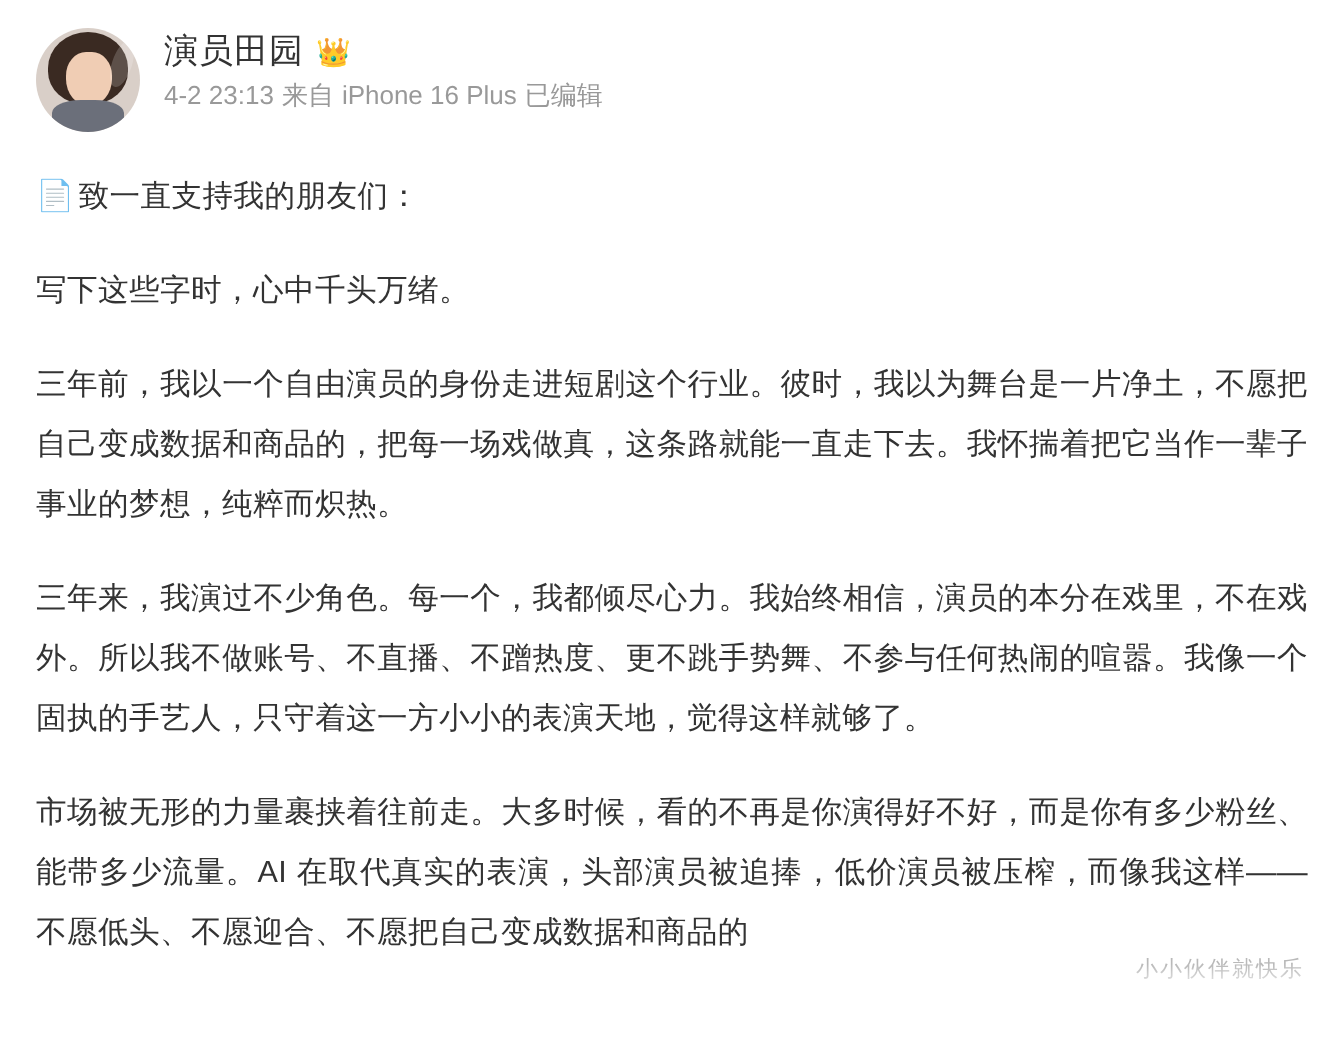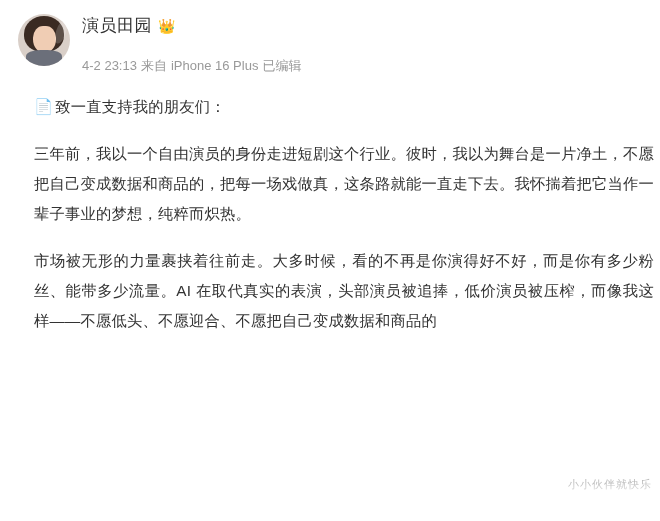--- a/index.html
+++ b/index.html
@@ -90,39 +90,39 @@
     letter-spacing: 0.5px;
   }
   .badge {
     display: inline-block;
     margin-left: 6px;
     font-size: 14px;
     line-height: 1;
     color: #f0a02a;
   }
   .subline {
-    margin-top: 24px;
+    margin-top: 6px;
     font-size: 13px;
     color: #999999;
     line-height: 1.2;
     white-space: nowrap;
   }
   .subline .sep {
     display: inline-block;
     width: 4px;
   }
   .content {
     margin-top: 18px;
     font-size: 15.3px;
     line-height: 30px;
     color: #333333;
     letter-spacing: 0.2px;
   }
   .content p {
-    margin: 0 0 17px 16px;
+    margin: 0 0 17px 0;
     text-align: justify;
   }
   .content p:last-child {
     margin-bottom: 0;
   }
   .emoji-note {
     display: inline-block;
     margin-right: 2px;
   }
   .watermark {
@@ -165,21 +165,23 @@
         <span class="badge">👑</span>
       </div>
       <div class="subline">
         <span>4-2 23:13</span><span class="sep"></span><span>来自</span><span class="sep"></span><span>iPhone 16 Plus</span><span class="sep"></span><span>已编辑</span>
       </div>
     </div>
   </div>
 
   <div class="content">
     <p><span class="emoji-note">📄</span><span>致一直支持我的朋友们：</span></p>
+    <p>写下这些字时，心中千头万绪。</p>
     <p>三年前，我以一个自由演员的身份走进短剧这个行业。彼时，我以为舞台是一片净土，不愿把自己变成数据和商品的，把每一场戏做真，这条路就能一直走下去。我怀揣着把它当作一辈子事业的梦想，纯粹而炽热。</p>
+    <p>三年来，我演过不少角色。每一个，我都倾尽心力。我始终相信，演员的本分在戏里，不在戏外。所以我不做账号、不直播、不蹭热度、更不跳手势舞、不参与任何热闹的喧嚣。我像一个固执的手艺人，只守着这一方小小的表演天地，觉得这样就够了。</p>
     <p>市场被无形的力量裹挟着往前走。大多时候，看的不再是你演得好不好，而是你有多少粉丝、能带多少流量。AI 在取代真实的表演，头部演员被追捧，低价演员被压榨，而像我这样——不愿低头、不愿迎合、不愿把自己变成数据和商品的</p>
   </div>
 
   <div class="watermark">
     <span class="wm-strong">小小伙伴就快乐</span>
   </div>
 
   <div class="fade-bottom"></div>
 </div>
 

